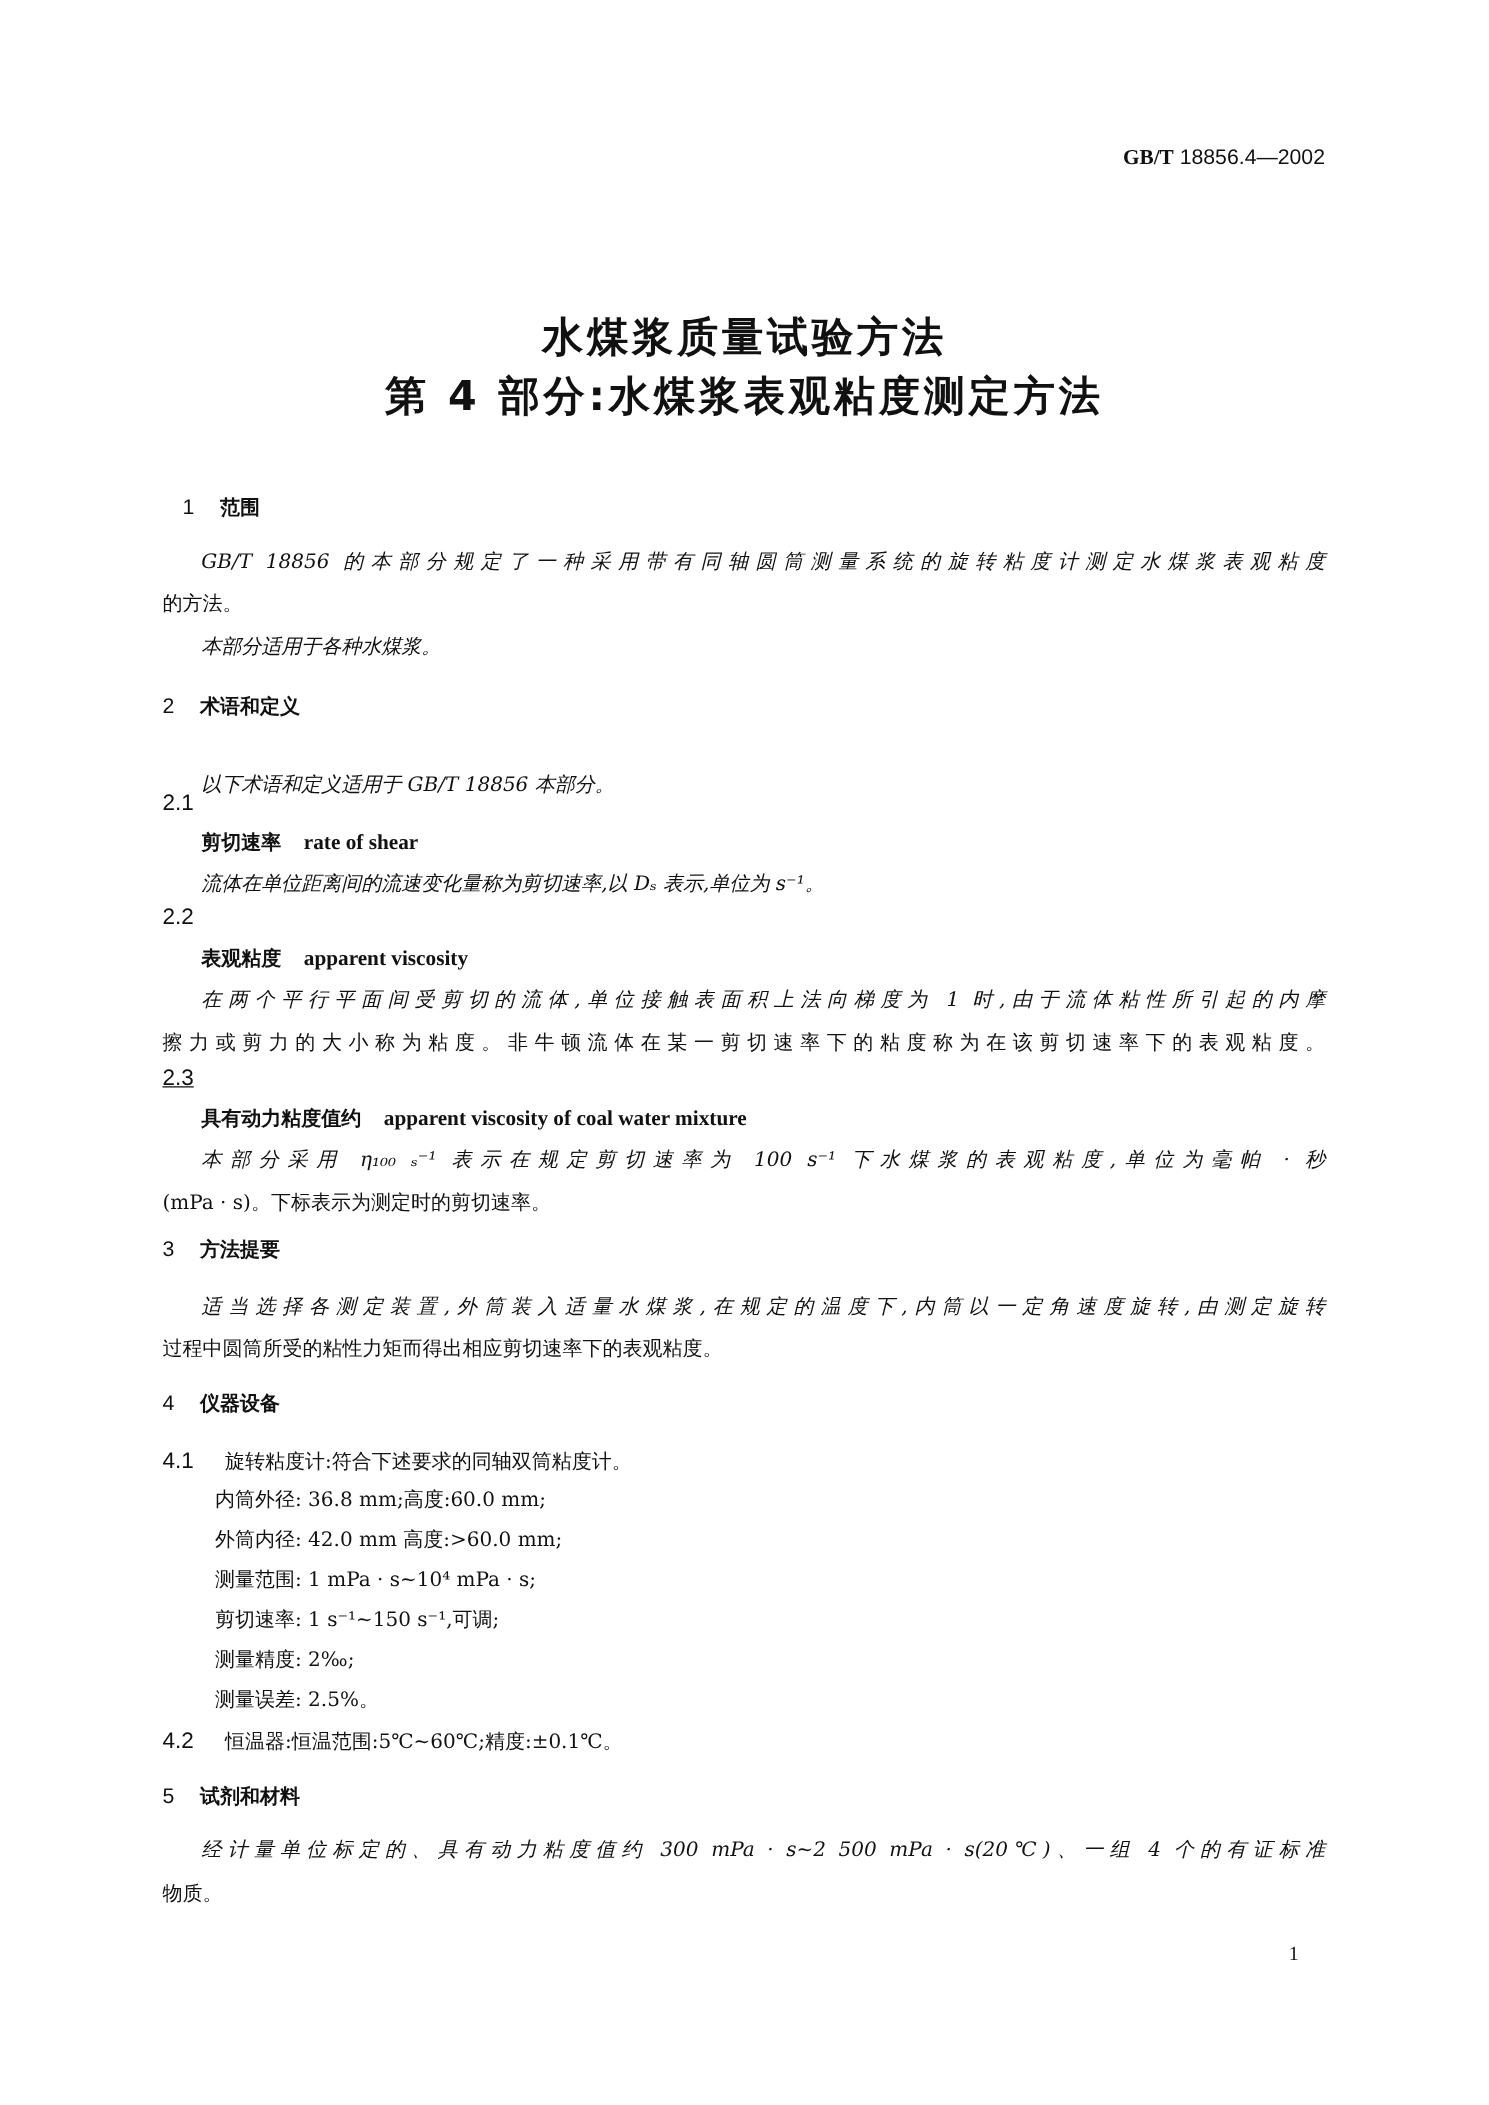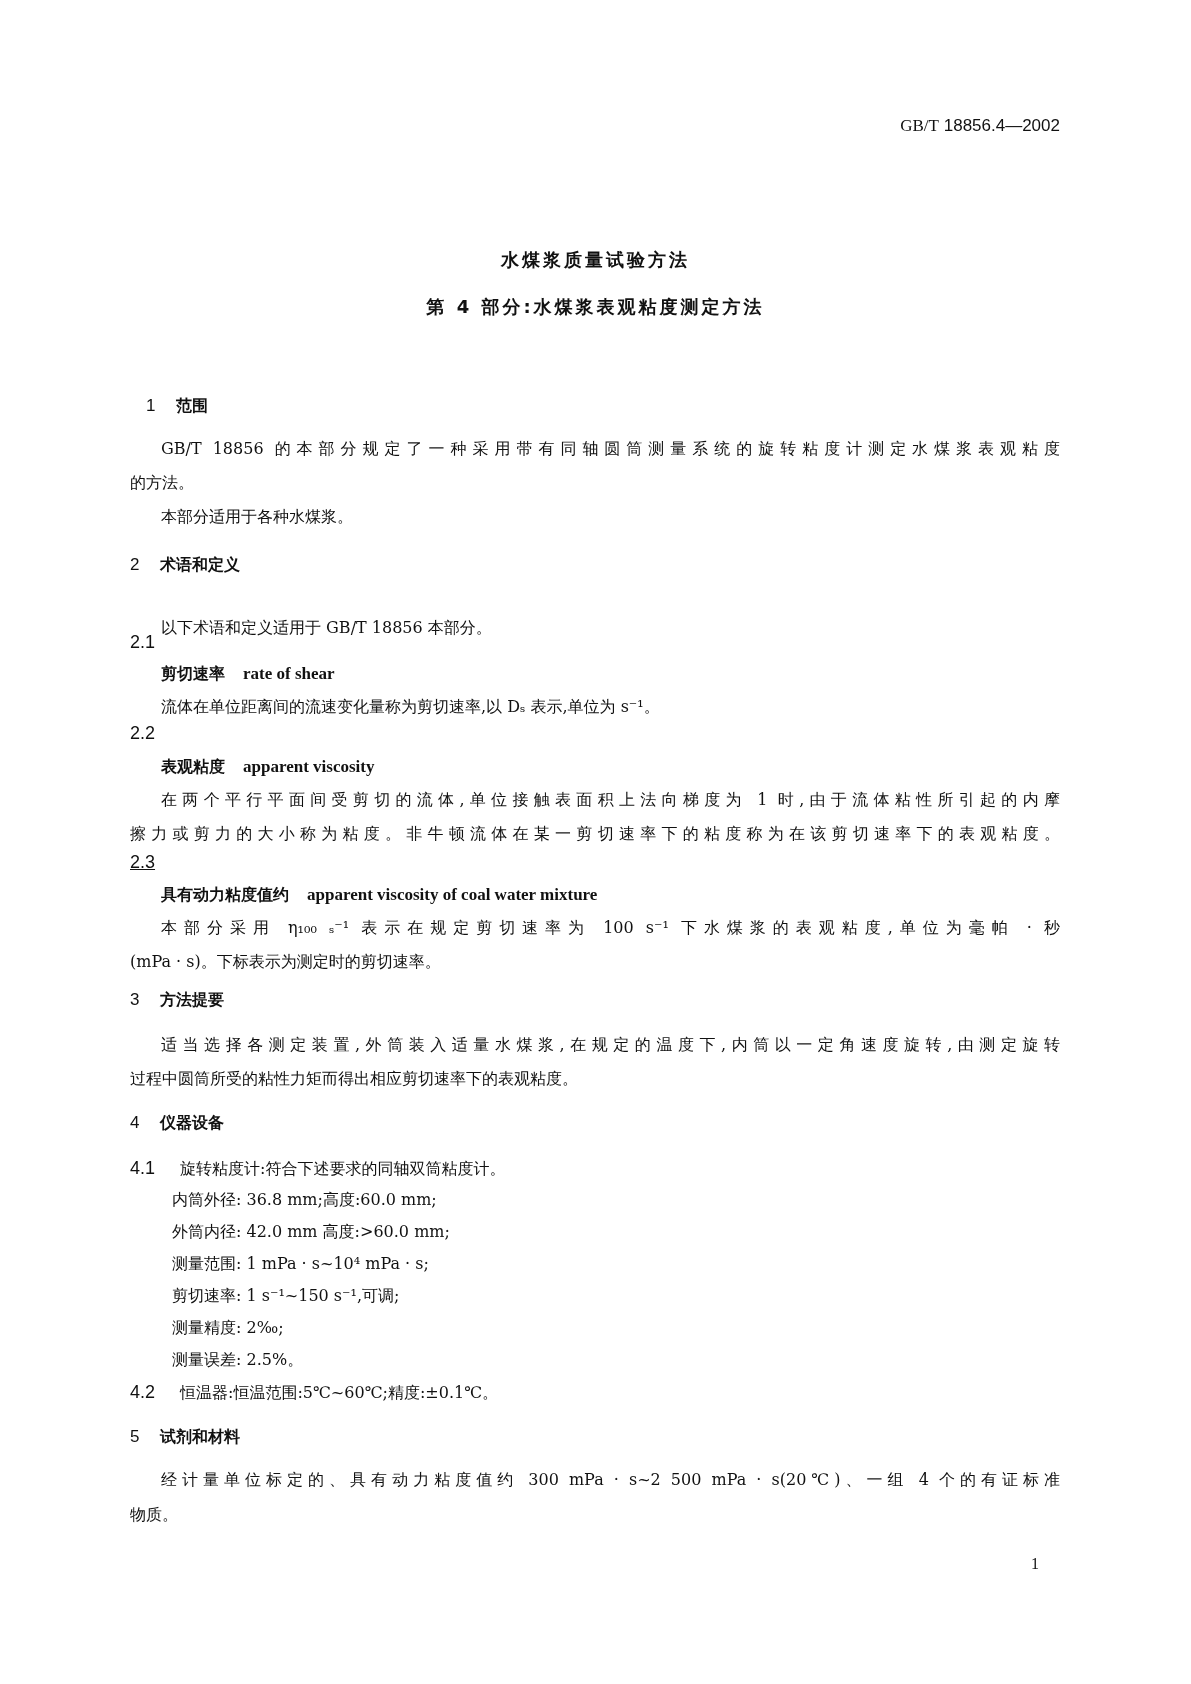--- a/index.html
+++ b/index.html
@@ -6,32 +6,32 @@
   body {
     width: 1191px; height: 1684px; position: relative; overflow: hidden;
     font-family: "DejaVu Serif", "Liberation Serif", serif;
     color: #111;
   }
   .abs { position: absolute; white-space: nowrap; }
   .std-code {
     right: 131px; top: 116px; font-size: 17px;
     font-family: "Liberation Sans", "DejaVu Sans", sans-serif;
   }
-  .std-code b { font-family: "Liberation Serif", serif; font-weight: normal; }
+  .std-code b { font-family: "Liberation Serif", serif; font-weight: bold; }
   .title {
     left: 0; width: 1191px; text-align: center;
     font-family: "DejaVu Sans", sans-serif; font-weight: bold;
-    font-size: 18px; letter-spacing: 3px;
+    font-size: 33px; letter-spacing: 3px;
   }
   .heading {
     left: 130px; font-family: "DejaVu Sans", sans-serif; font-weight: bold; font-size: 16px;
   }
   .heading .num { display: inline-block; width: 30px; font-weight: normal; font-family: "Liberation Sans", sans-serif; font-size: 17px; }
   .para { font-size: 16px; }
-  .indent { left: 161px; }
+  .indent { left: 161px; font-style: italic; }
   .flush { left: 130px; }
   .subnum { left: 130px; font-family: "Liberation Sans", sans-serif; font-size: 18px; }
   .term { left: 161px; font-size: 16px; font-weight: bold; font-family: "DejaVu Sans", sans-serif; }
   .term .en { font-family: "Liberation Serif", serif; font-weight: bold; margin-left: 18px; font-size: 17px; }
   .item41 { left: 130px; font-size: 16px; }
   .item41 .n { font-family: "Liberation Sans", sans-serif; font-size: 18px; display: inline-block; width: 50px; }
   .sub-item { left: 172px; font-size: 16px; }
   .pagenum { left: 1031px; top: 1555px; font-size: 16px; font-family: "Liberation Serif", serif; }
 </style>
 </head>

